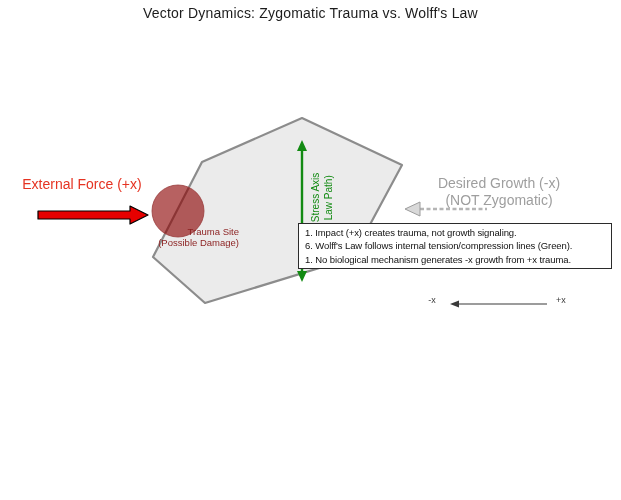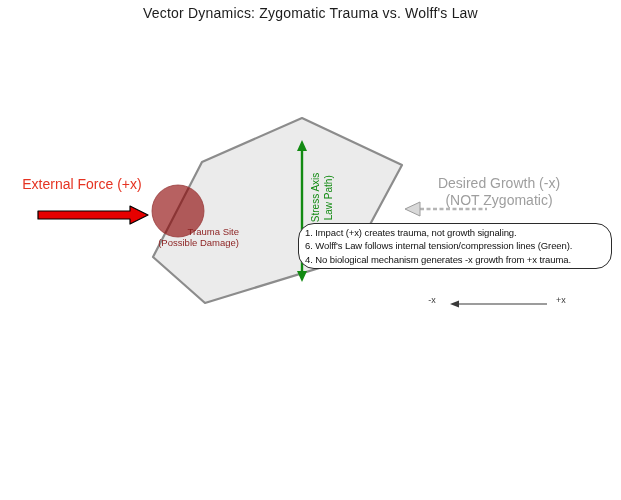--- a/index.html
+++ b/index.html
@@ -18,21 +18,21 @@
   .lbl div{white-space:nowrap;}
   #external-force-label{left:20px;top:176px;width:124px;font-size:14px;color:#e53322;z-index:2;}
   #trauma-site-label{left:113px;top:226px;width:126px;font-size:9.5px;color:#8b1f1f;z-index:2;text-align:right;}
   #stress-axis-label{
     left:267px;top:202px;width:110px;height:27px;font-size:10px;color:#128a12;
     transform:rotate(-90deg);transform-origin:50% 50%;z-index:2;line-height:1.3;
   }
   #desired-growth-label{left:436px;top:175px;width:126px;font-size:14px;color:#9e9e9e;z-index:2;}
   #annotation-box{
     left:298px;top:223px;width:314px;height:46px;box-sizing:border-box;
-    background:#ffffff;border:1px solid #2b2b2b;border-radius:16px;
+    background:#ffffff;border:1px solid #2b2b2b;border-radius:0;
     padding:2px 6px;z-index:3;
   }
   #annotation-box div{
     font-size:9.5px;line-height:13.4px;color:#111;white-space:nowrap;letter-spacing:-0.1px;
   }
   .axis-lbl{top:295px;width:20px;text-align:center;font-size:9px;color:#3a3a3a;z-index:2;}
   #axis-label-neg{left:422px;}
   #axis-label-pos{left:551px;}
 </style>
 </head>
@@ -82,19 +82,19 @@
   </div>
 
   <div id="desired-growth-label" class="abs lbl">
     <div>Desired Growth (-x)</div>
     <div>(NOT Zygomatic)</div>
   </div>
 
   <div id="annotation-box" class="abs">
     <div>1. Impact (+x) creates trauma, not growth signaling.</div>
     <div>6. Wolff's Law follows internal tension/compression lines (Green).</div>
-    <div>4. No biological mechanism generates -x growth from +x trauma.</div>
+    <div>1. No biological mechanism generates -x growth from +x trauma.</div>
   </div>
 
   <div id="axis-label-neg" class="abs axis-lbl">-x</div>
   <div id="axis-label-pos" class="abs axis-lbl">+x</div>
 
 </div>
 
 </body></html>

